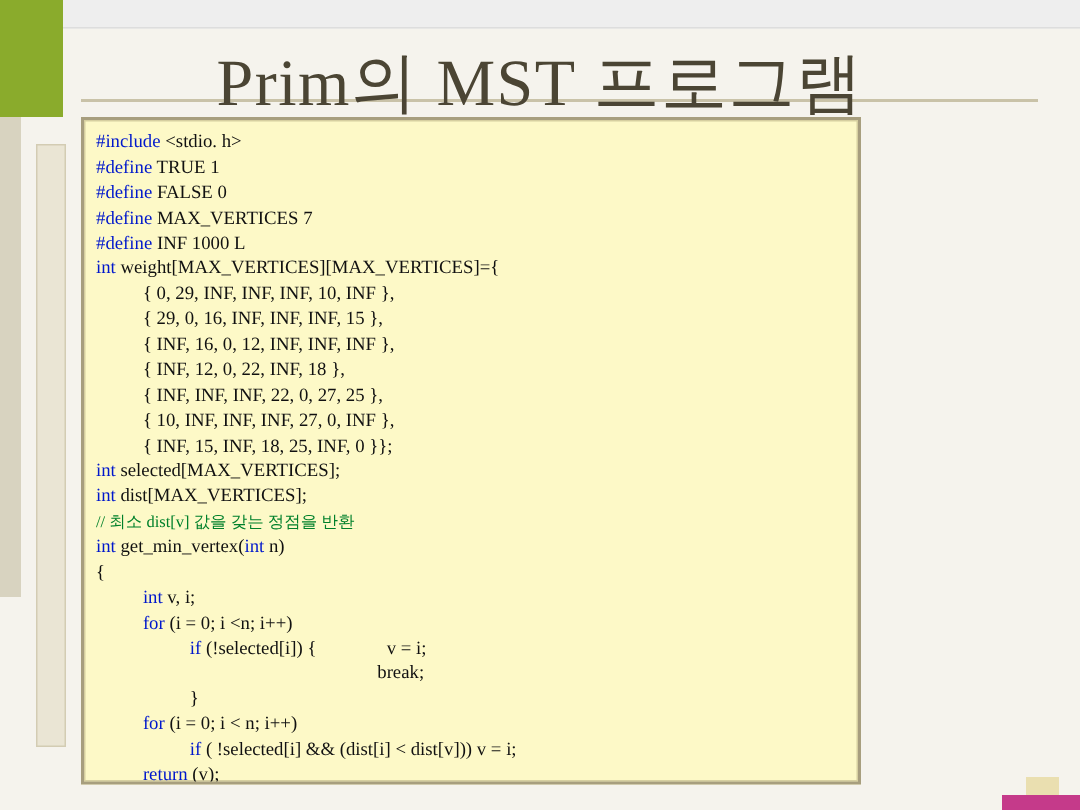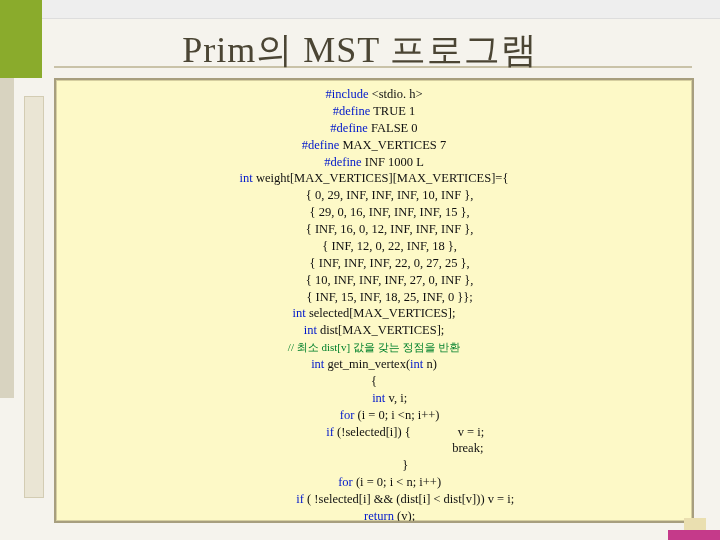--- a/index.html
+++ b/index.html
@@ -52,39 +52,38 @@
     top: 66px;
     height: 2px;
     background: #c9c2a8;
   }
   .title {
     position: absolute;
     top: 26px;
     left: 0;
     right: 0;
     text-align: center;
-    font-size: 36px;
+    font-size: 44px;
     font-weight: 400;
     color: #4b4534;
     font-family: "Times New Roman", serif;
     letter-spacing: 1px;
   }
   .codebox {
     position: absolute;
     left: 54px;
     top: 78px;
-    width: 640px;
+    width: 520px;
     height: 445px;
     background: #fdf9c7;
     border: 2px solid #a79e7e;
     box-shadow: inset 0 0 0 1px #d6cfa0;
     padding: 6px 8px 6px 8px;
     box-sizing: border-box;
     overflow: hidden;
-    text-align: center;
   }
   .code {
     font-family: "Times New Roman", serif;
     font-size: 12.5px;
     line-height: 1.35;
     color: #111;
     white-space: pre;
   }
   .kw   { color: #0018cc; }
   .ty   { color: #0018cc; }

